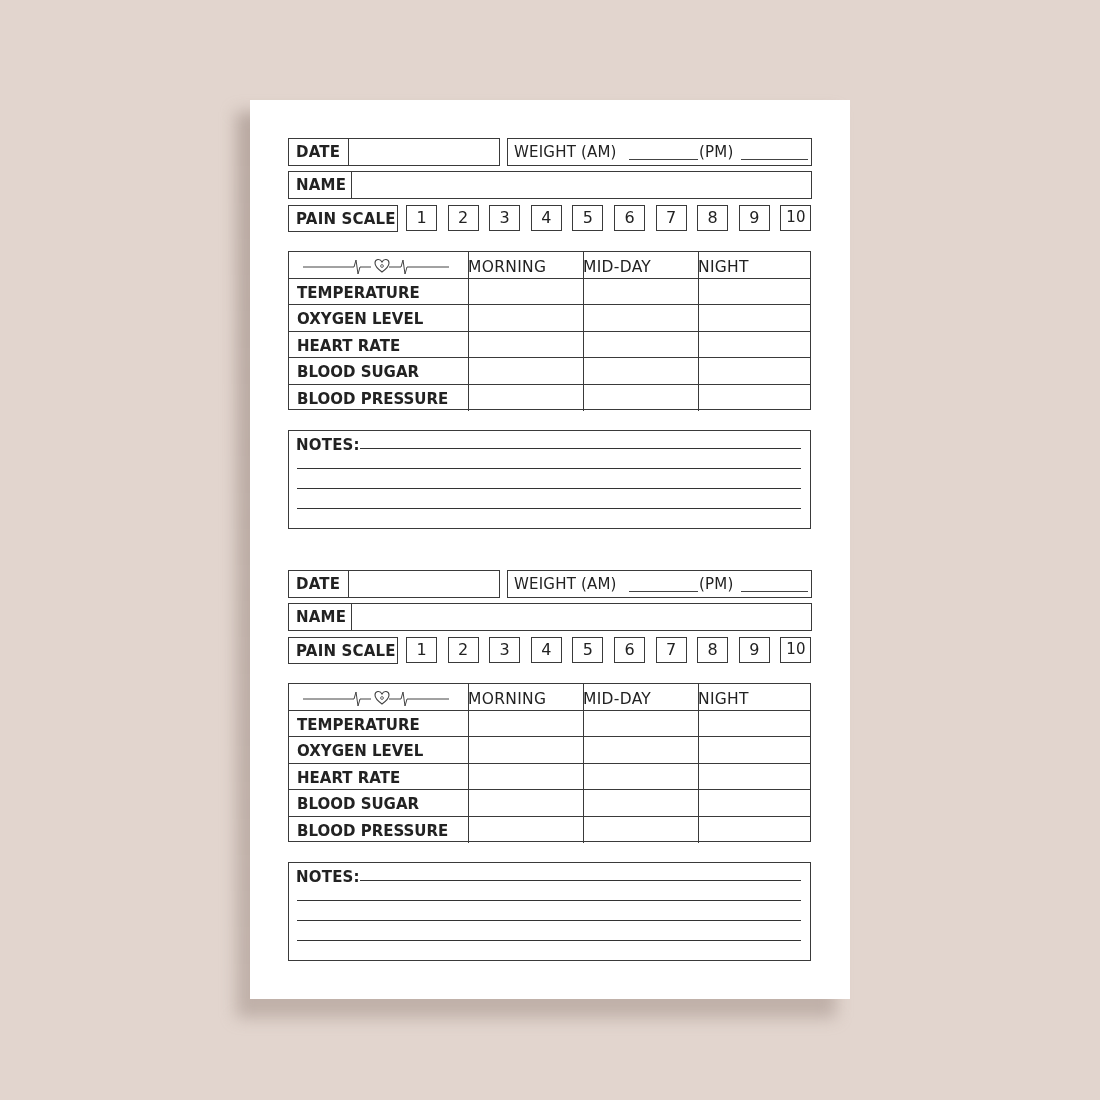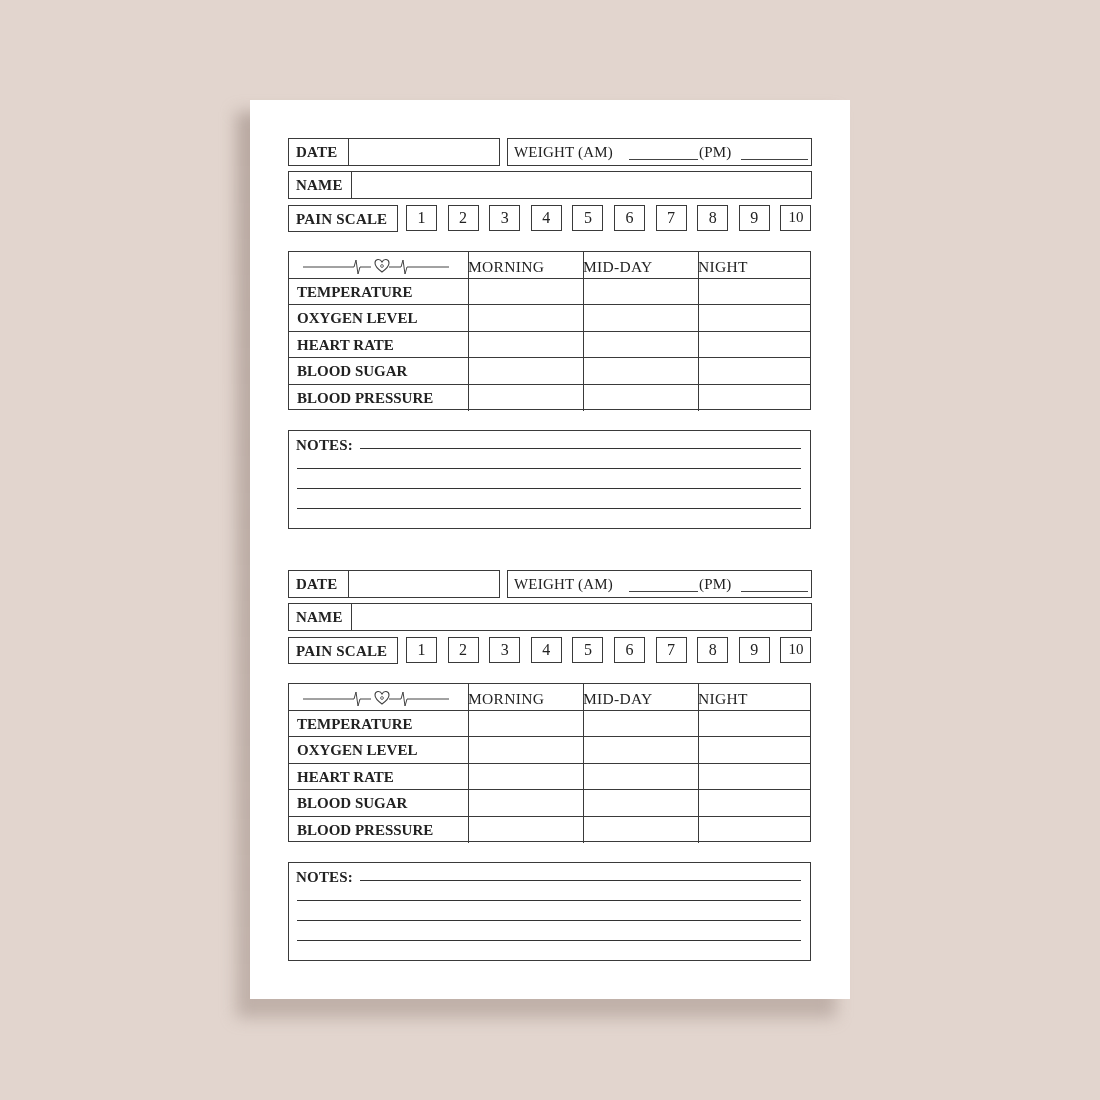--- a/index.html
+++ b/index.html
@@ -18,21 +18,21 @@
       background: linear-gradient(180deg, rgba(150,132,124,0.55), rgba(150,132,124,0.45));
       filter: blur(8px);
       border-radius: 2px;
     }
     .page {
       position: absolute;
       left: 250px; top: 100px;
       width: 600px; height: 899px;
       background: #ffffff;
     }
-    .block { position: absolute; left: 0; width: 600px; height: 400px; font-family: Liberation Serif, serif; }
+    .block { position: absolute; left: 0; width: 600px; height: 400px; }
     .box {
       position: absolute;
       border: 1.5px solid #3a3a3a;
       box-sizing: border-box;
       background: #fff;
     }
     .lbl {
       position: absolute;
       font-size: 15px;
       font-weight: bold;

